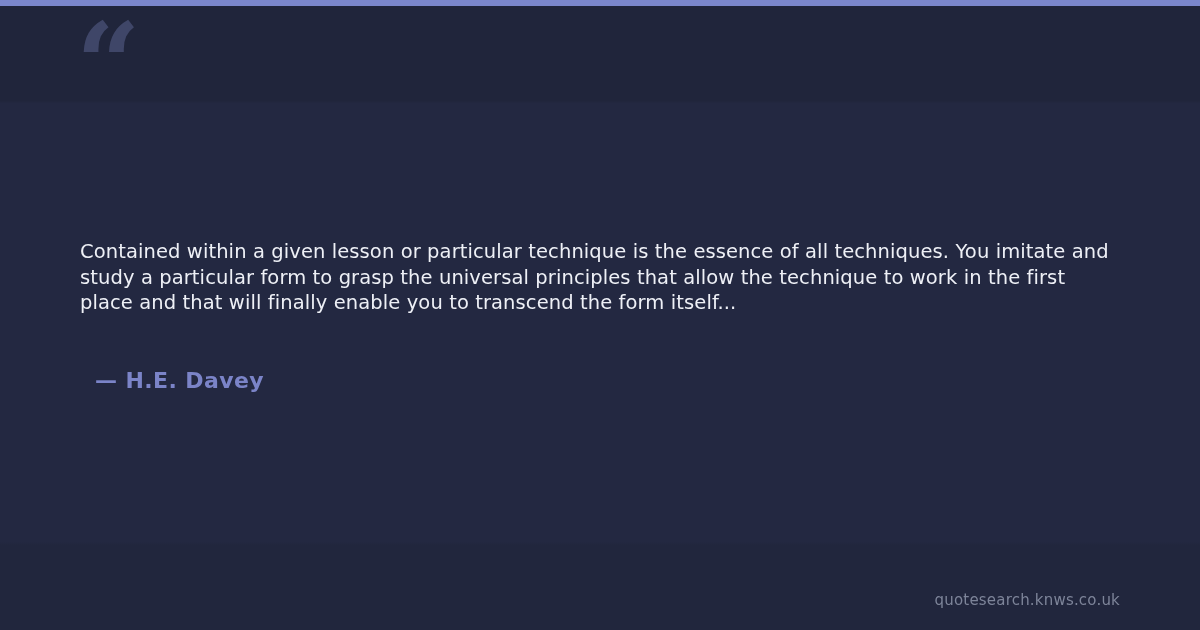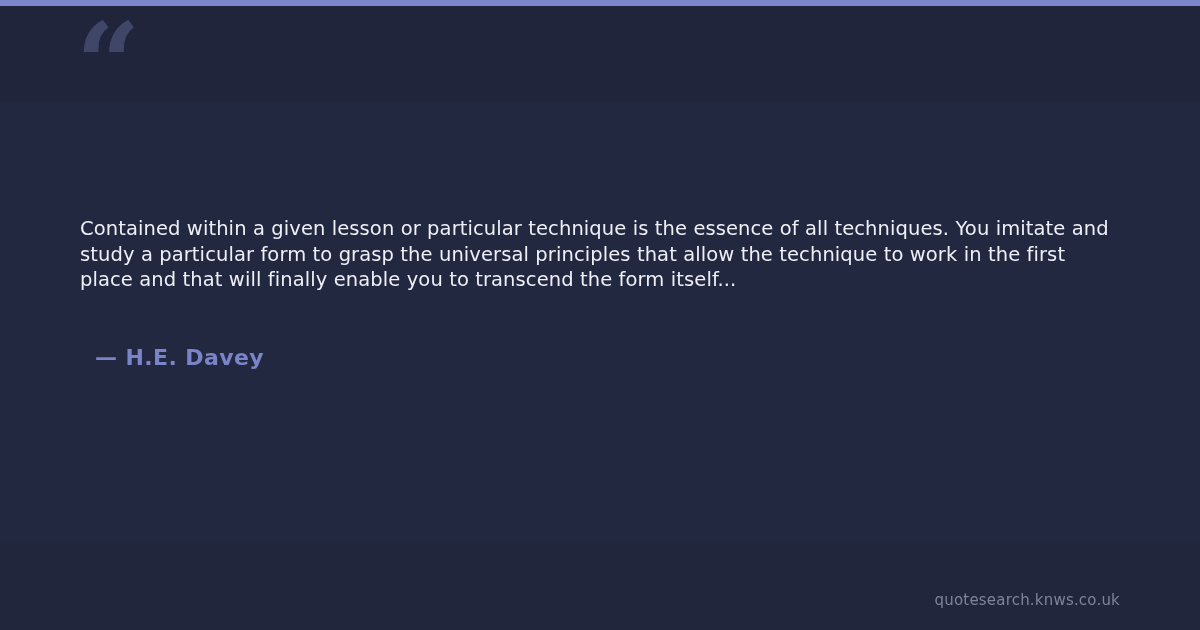--- a/index.html
+++ b/index.html
@@ -53,21 +53,21 @@
     line-height: 1;
     color: #3f4668;
     letter-spacing: -2px;
     user-select: none;
   }
 
   
   .quote-body {
     position: absolute;
     left: 80px;
-    top: 216px;
+    top: 239px;
     width: 1030px;
   }
 
   .quote-text {
     margin: 0;
     font-family: "DejaVu Sans", "Liberation Sans", sans-serif;
     font-size: 19.5px;
     line-height: 25.5px;
     font-weight: 400;
     color: #eef0f6;

